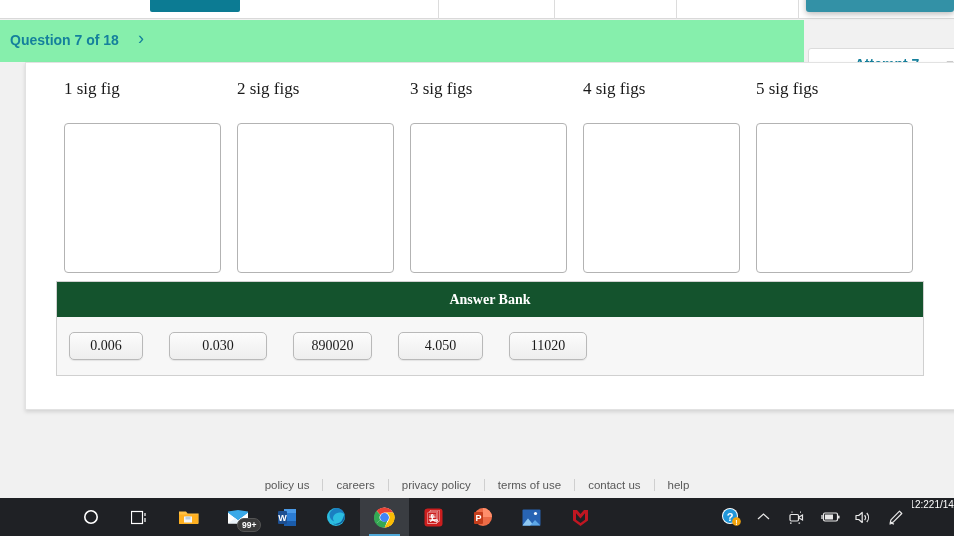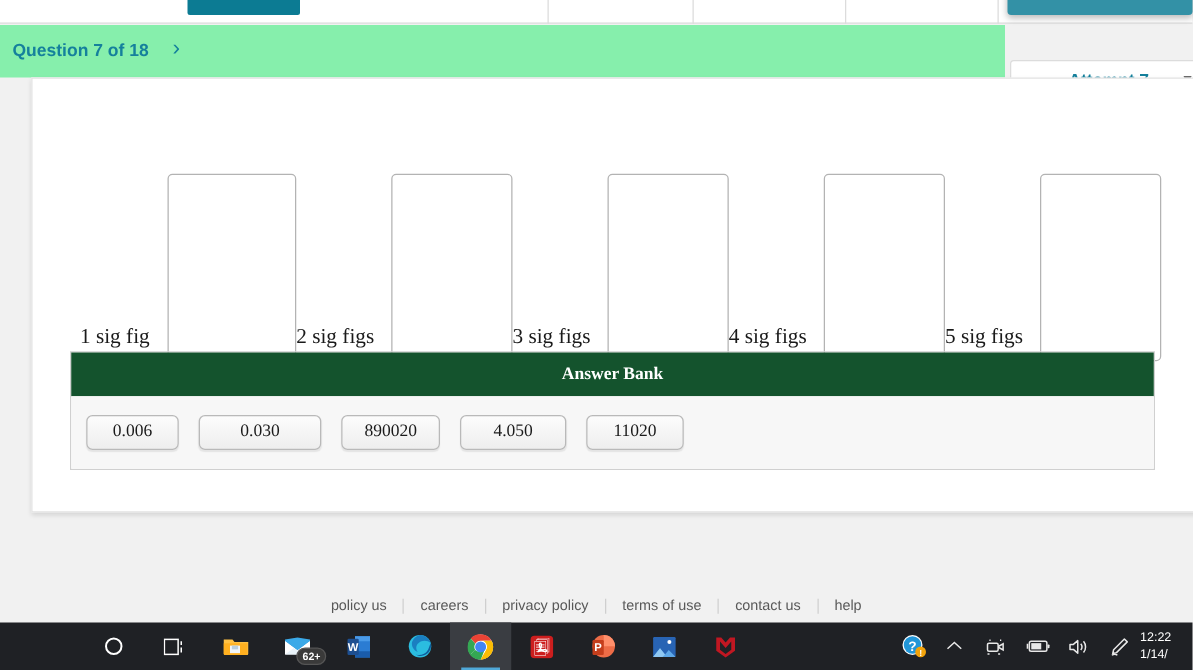--- a/index.html
+++ b/index.html
@@ -77,21 +77,21 @@
   }
 
   
   .zones {
     position:absolute; left:38px; top:16px;
     width:890px; height:210px;
     display:flex;
   }
   .zone-col {
     width:173px;
-    display:flex; flex-direction:row; align-items:flex-end;gap:14px;
+    display:flex; flex-direction:column; align-items:flex-start;gap:14px;
   }
   .zone-title {
     font-family:"Liberation Serif", serif;
     font-size:17px; color:#1a1a1a;
     margin-bottom:10px;
     white-space:nowrap;
   }
   .zone-box {
     width:157px; height:150px;
     border:1px solid #b3b3b3;
@@ -122,21 +122,21 @@
     gap:0px;
   }
   .tile {
     height:28px;
     background:linear-gradient(#fcfcfc,#eeeeee);
     border:1px solid #b9b9b9;
     border-radius:5px;
     display:flex; align-items:center; justify-content:center;
     font-family:"Liberation Serif", serif;
     font-size:14px; color:#1a1a1a;
-    margin-right:16px;
+    margin-right:26px;
     box-shadow:0 1px 1px rgba(0,0,0,0.08);
     cursor:move;
   }
 
   
   .footer {
     position:absolute; left:0; top:470px;
     width:954px; height:30px;
     display:flex; align-items:center; justify-content:center;
   }
@@ -187,21 +187,21 @@
   }
   .tray-item {
     width:33px; height:38px;
     display:flex; align-items:center; justify-content:center;
     color:#e8e8e8;
     position:relative;
     cursor:pointer;
   }
   .clock {
     width:42px; height:38px;
-    display:flex; flex-direction:column;
+    display:flex; flex-direction:row;
     align-items:flex-start; justify-content:center;
     color:#ffffff; font-size:10px; line-height:13px;
     overflow:hidden;
     cursor:pointer;
   }
 </style>
 </head>
 <body>
 
 <div class="toolbar">
@@ -297,21 +297,21 @@
       </svg>
     </div>
 
     <div class="ticon">
       <svg width="22" height="17" viewBox="0 0 22 17">
         <path d="M1 3.5h20v11H1z" fill="#ffffff"></path>
         <path d="M1 3.5h20L11 11z" fill="#1c8fd6"></path>
         <path d="M1 3.5L11 11 21 3.5v-1L11 1 1 2.5z" fill="#3aa9e8"></path>
         <path d="M1 14.5l7-5.2 3 2.3 3-2.3 7 5.2z" fill="#e9f3fa"></path>
       </svg>
-      <span class="badge">62+</span>
+      <span class="badge">99+</span>
     </div>
 
     <div class="ticon">
       <svg width="20" height="19" viewBox="0 0 20 19">
         <rect x="7" y="1" width="12" height="17" fill="#2b7cd3"></rect>
         <rect x="7" y="1" width="12" height="4" fill="#4a9ae8"></rect>
         <rect x="7" y="13" width="12" height="5" fill="#1a5cab"></rect>
         <rect x="1" y="3" width="9" height="13" rx="1" fill="#1d4f91"></rect>
         <text x="5.5" y="13" font-family="Liberation Sans, sans-serif" font-size="9" font-weight="bold" fill="#ffffff" text-anchor="middle">W</text>
       </svg>

